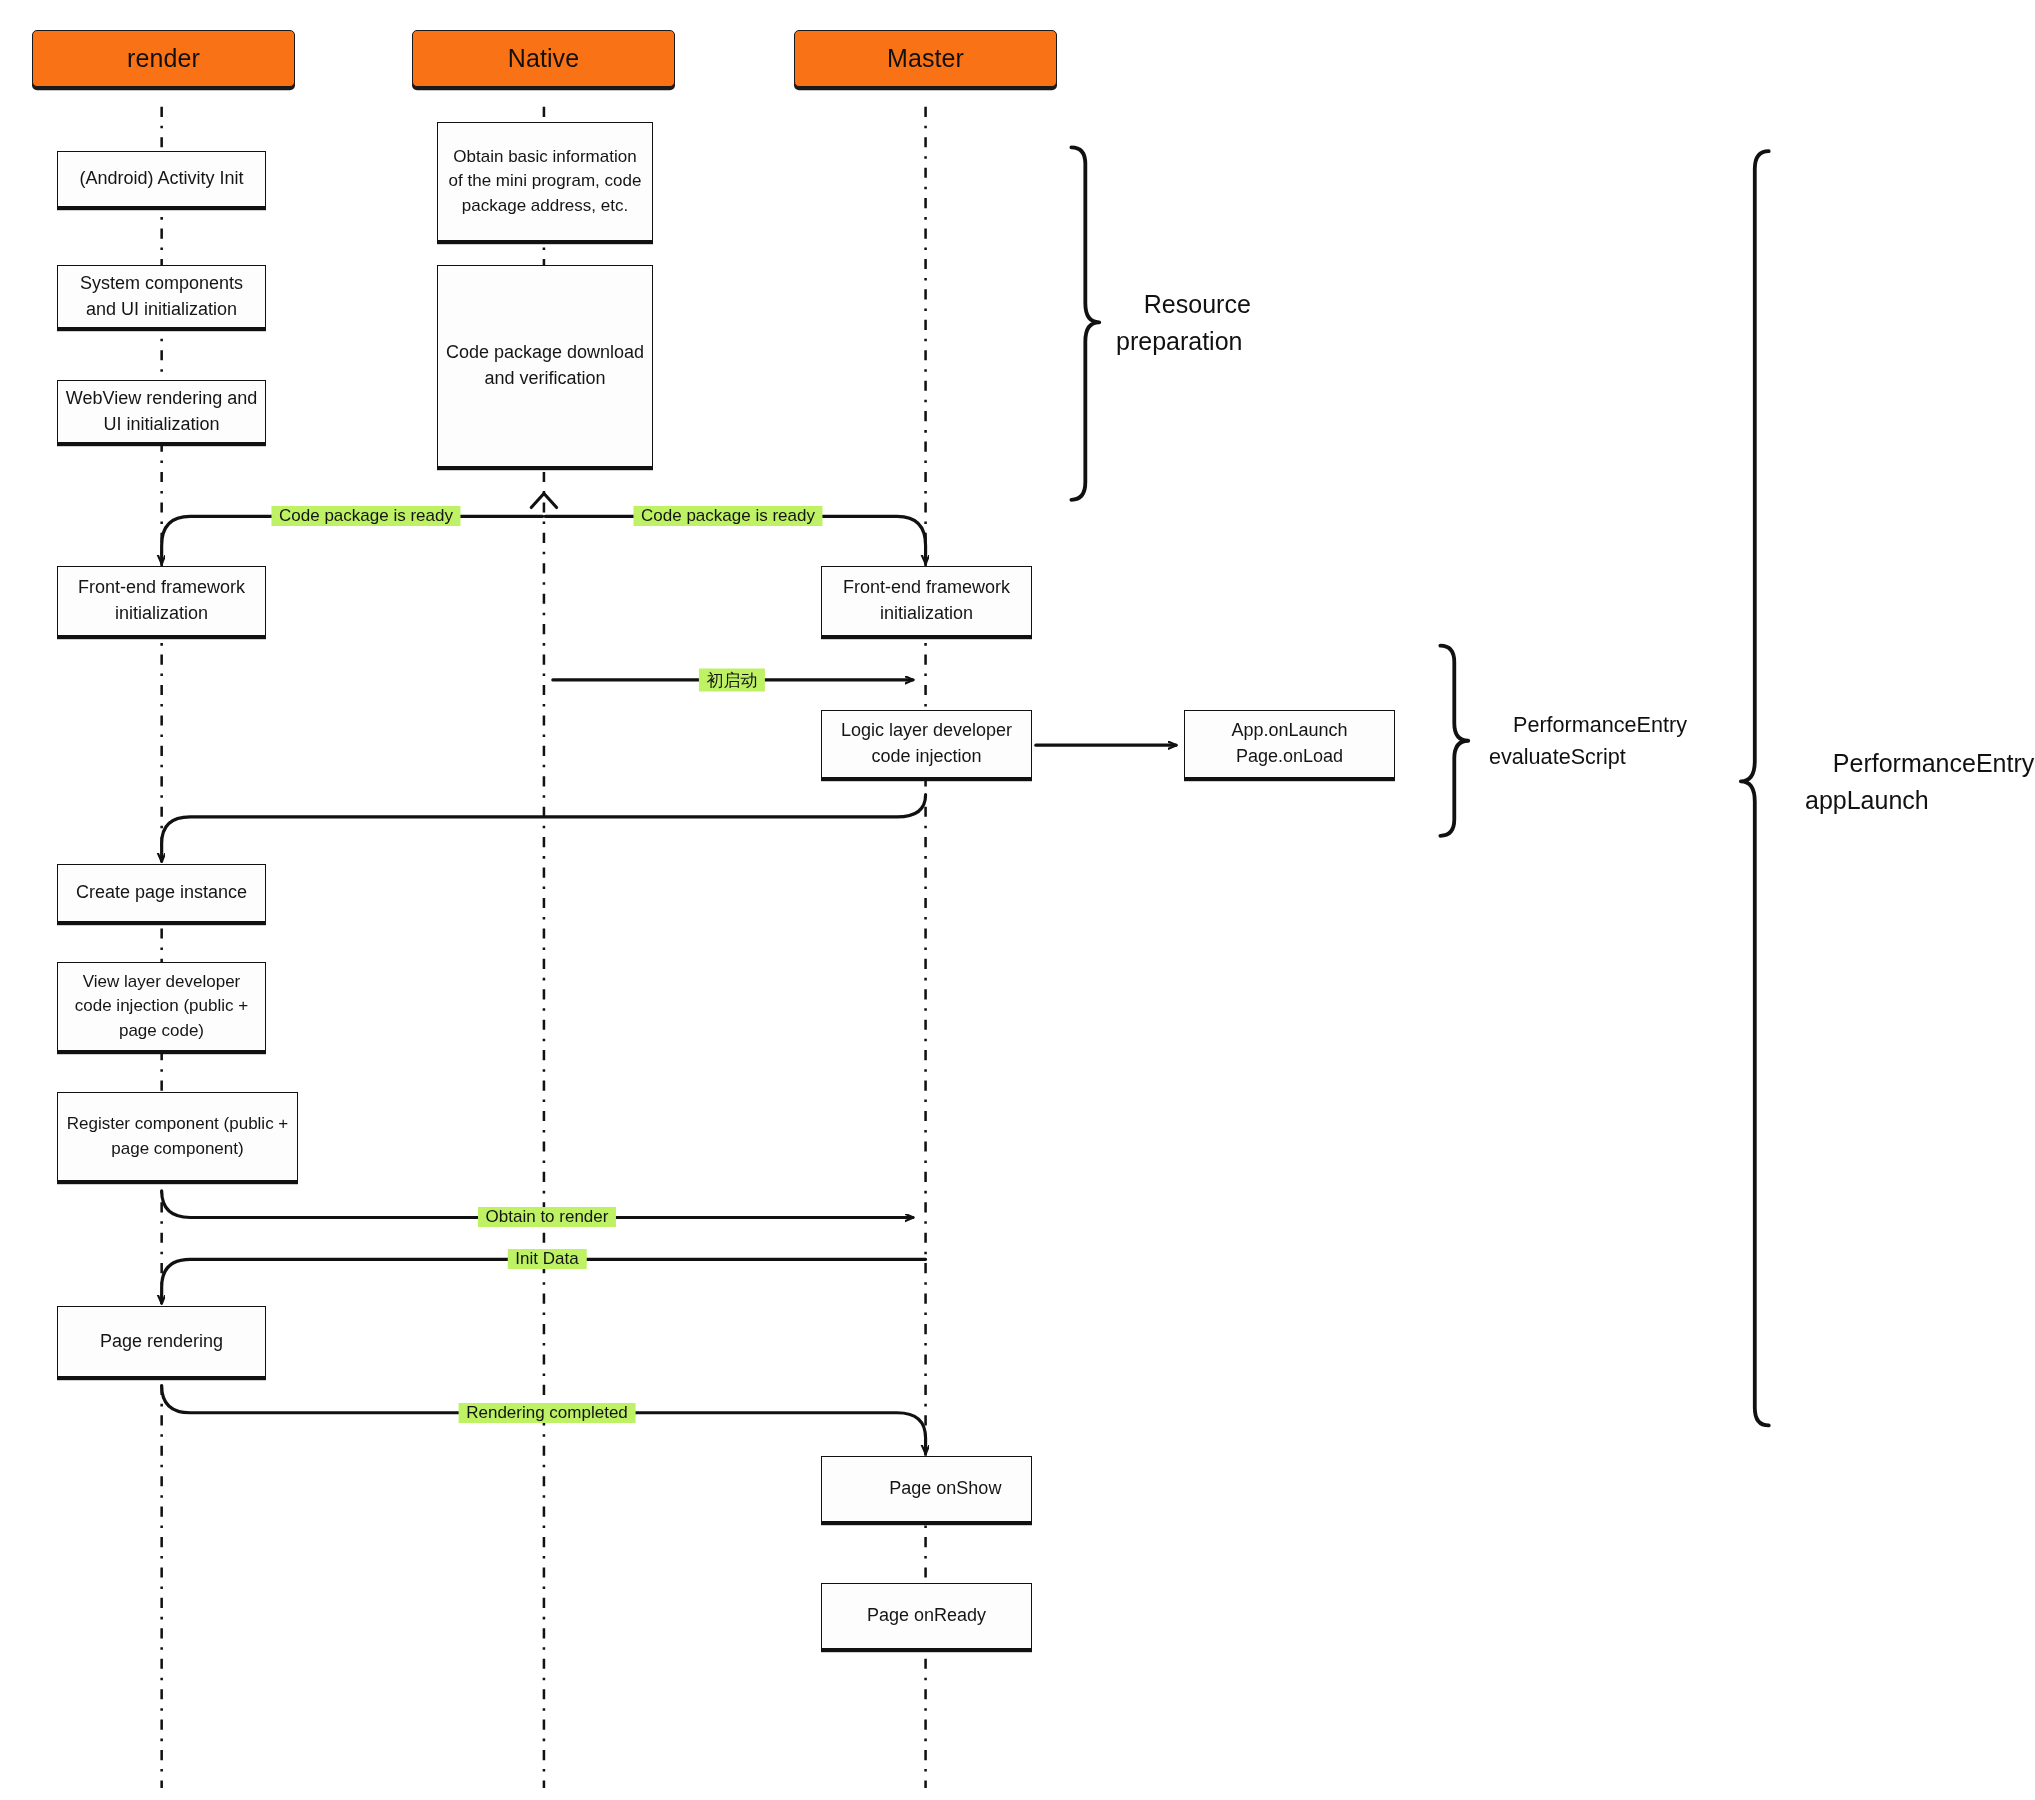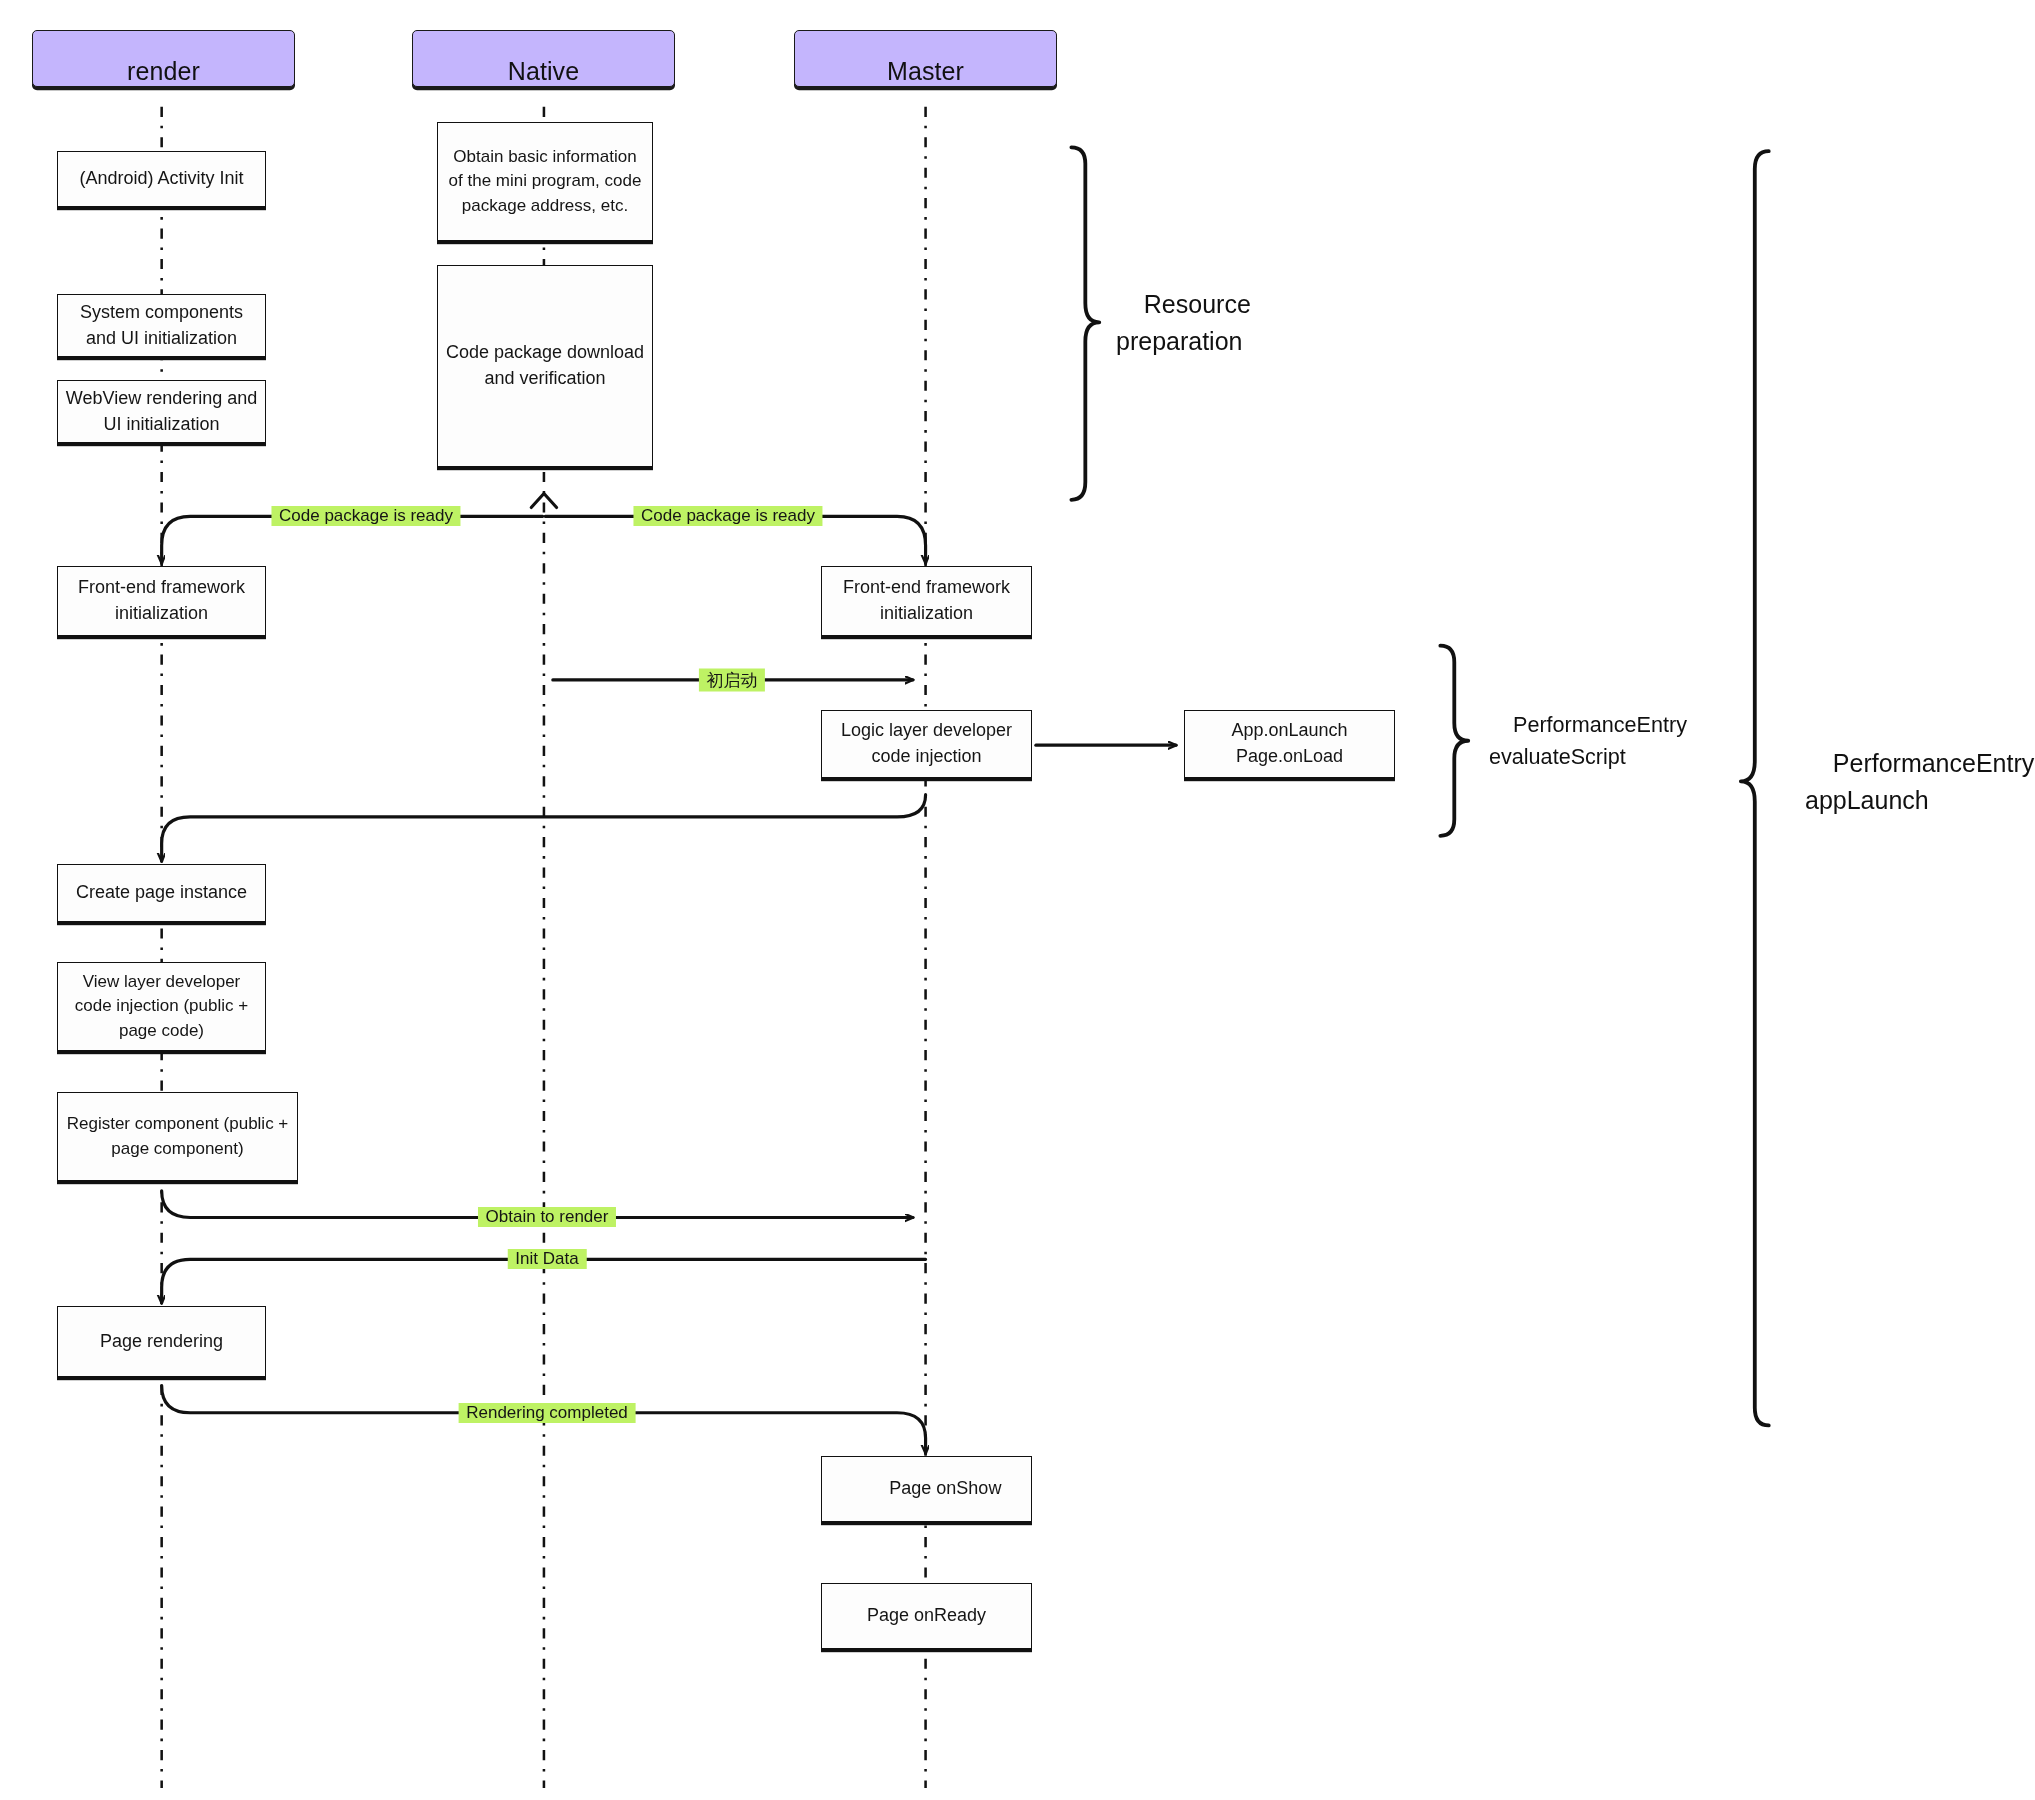--- a/index.html
+++ b/index.html
@@ -2,23 +2,23 @@
 <html style="font-size:10px"><head>
 <meta charset="utf-8">
 <style>
   html,body{margin:0;padding:0;background:#ffffff;}
   body{font-family:"Liberation Sans","DejaVu Sans",sans-serif;}
   #stage{position:relative;width:2035px;height:1801px;background:#ffffff;overflow:hidden;}
   #stage svg{position:absolute;top:0;left:0;width:2035px;height:1801px;}
 
   .hdr{
     position:absolute;box-sizing:border-box;
-    background:#c4b5fd;border:1.9px solid #1a1a1a;border-radius:5px;
+    background:#f97316;border:1.9px solid #1a1a1a;border-radius:5px;
     box-shadow:0 3.2px 0 0 #1a1a1a;
-    display:flex;align-items:flex-end;justify-content:center;text-align:center;
+    display:flex;align-items:center;justify-content:center;text-align:center;
     font-size:25px;color:#111;letter-spacing:0.1px;
   }
   .abox{
     position:absolute;box-sizing:border-box;
     background:#fdfdfd;border:1.9px solid #111111;
     box-shadow:0 3.2px 0 0 #111111;
     display:flex;align-items:center;justify-content:center;text-align:center;
     font-size:18px;line-height:1.42;color:#151515;padding:3.8px 6.3px;
   }
   .abox.small{font-size:17px;}
@@ -105,21 +105,21 @@
     <span>Native</span>
   </div>
   <div class="hdr" style="left:794px;top:30px;width:263px;height:57px;">
     <span>Master</span>
   </div>
 
   <div class="abox" style="left:57px;top:151px;width:209px;height:56px;">
     <span>(Android) Activity Init</span>
   </div>
 
-  <div class="abox" style="left:57px;top:265px;width:209px;height:63px;margin-top:29px;">
+  <div class="abox" style="left:57px;top:265px;width:209px;height:63px;">
     <span>System components and UI initialization</span>
   </div>
 
   <div class="abox" style="left:57px;top:380px;width:209px;height:63px;">
     <span>WebView rendering and UI initialization</span>
   </div>
 
   <div class="abox" style="left:57px;top:566px;width:209px;height:70px;">
     <span>Front-end framework initialization</span>
   </div>

